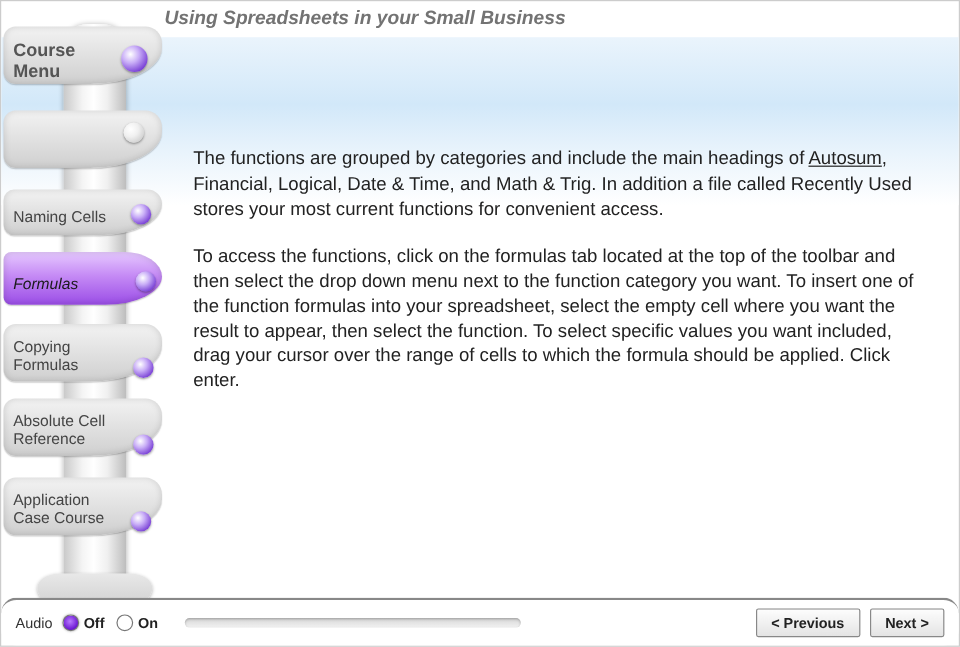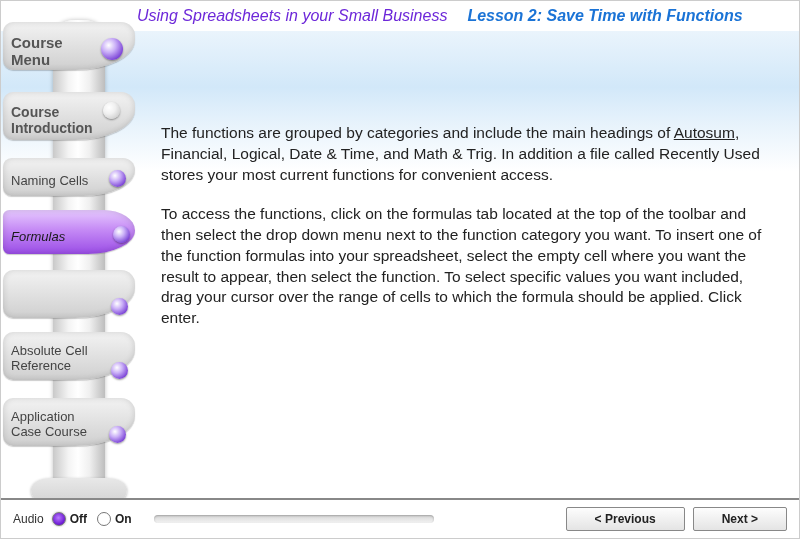--- a/index.html
+++ b/index.html
@@ -18,23 +18,23 @@
     position: absolute;
     top: 6px;
     left: 136px;
     right: 10px;
     display: flex;
     align-items: baseline;
     gap: 20px;
   }
   .course-title {
     font-size: 16px;
-    font-weight: normal;
+    font-weight: bold;
     font-style: italic;
-    color: #6d28d9;
+    color: #737373;
   }
   .lesson-title {
     font-size: 16px;
     font-weight: bold;
     font-style: italic;
     color: #1a73d6;
   }
 
   
   .bg-stripes {
@@ -163,20 +163,21 @@
   .footer {
     position: absolute;
     left: 0; right: 0; bottom: 0;
     height: 40px;
     padding: 6px 12px;
     border-top: 2px solid #888;
     display: flex;
     align-items: center;
     background:#fff;
     z-index:6;
+    border-radius:13px;
   }
   .audio-label { font-size:12px; color:#333; margin-right:6px;}
   .radio {
     width:14px;height:14px;border-radius:50%;
     border:1px solid #777;display:inline-block;margin:0 4px 0 2px;
     vertical-align:middle;position:relative;top:0px;cursor:pointer;
     background:#fff;
   }
   .radio.selected {
     background: radial-gradient(circle at 45% 40%, #b97bff,#6a16d2 70%);
@@ -190,53 +191,52 @@
     border-radius:4px;
     background:linear-gradient(#d6d6d6,#f2f2f2);
     box-shadow: inset 0 1px 2px rgba(0,0,0,.25);
   }
   .spacer { flex:1; }
   .nav-btn {
     border:1px solid #888;
     background: linear-gradient(#fdfdfd,#e4e4e4);
     font-size:12px;
     font-weight:bold;
-    padding:4px 28px;
+    padding:4px 12px;
     margin-left:8px;
     border-radius:2px;
     cursor:pointer;
     color:#222;
   }
 </style>
 </head>
 <body>
 
 <div class="bg-stripes"></div>
 
 <div class="header">
   <span class="course-title">Using Spreadsheets in your Small Business</span>
-  <span class="lesson-title">Lesson 2: Save Time with Functions</span>
 </div>
 
 <div class="sidebar">
   <div class="pillar-bg"></div>
   <div class="pillar-foot"></div>
 
   <div class="nav-plaque plaque-0"></div>
   <div class="nav-plaque plaque-1"></div>
   <div class="nav-plaque plaque-2"></div>
   <div class="nav-plaque plaque-3 active"></div>
   <div class="nav-plaque plaque-4"></div>
   <div class="nav-plaque plaque-5"></div>
   <div class="nav-plaque plaque-6"></div>
 
   <div class="nav-item item-0"><span class="label">Course Menu</span></div>
-  <div class="nav-item item-1"><span class="label">Course Introduction</span></div>
   <div class="nav-item item-2"><span class="label">Naming Cells</span></div>
   <div class="nav-item item-3 active"><span class="label">Formulas</span></div>
+  <div class="nav-item item-4"><span class="label">Copying Formulas</span></div>
   <div class="nav-item item-5"><span class="label">Absolute Cell Reference</span></div>
   <div class="nav-item item-6"><span class="label">Application Case Course</span></div>
 
   <div class="nav-dot dot-0"></div>
   <div class="nav-dot dot-1 empty"></div>
   <div class="nav-dot dot-2"></div>
   <div class="nav-dot dot-3"></div>
   <div class="nav-dot dot-4"></div>
   <div class="nav-dot dot-5"></div>
   <div class="nav-dot dot-6"></div>

